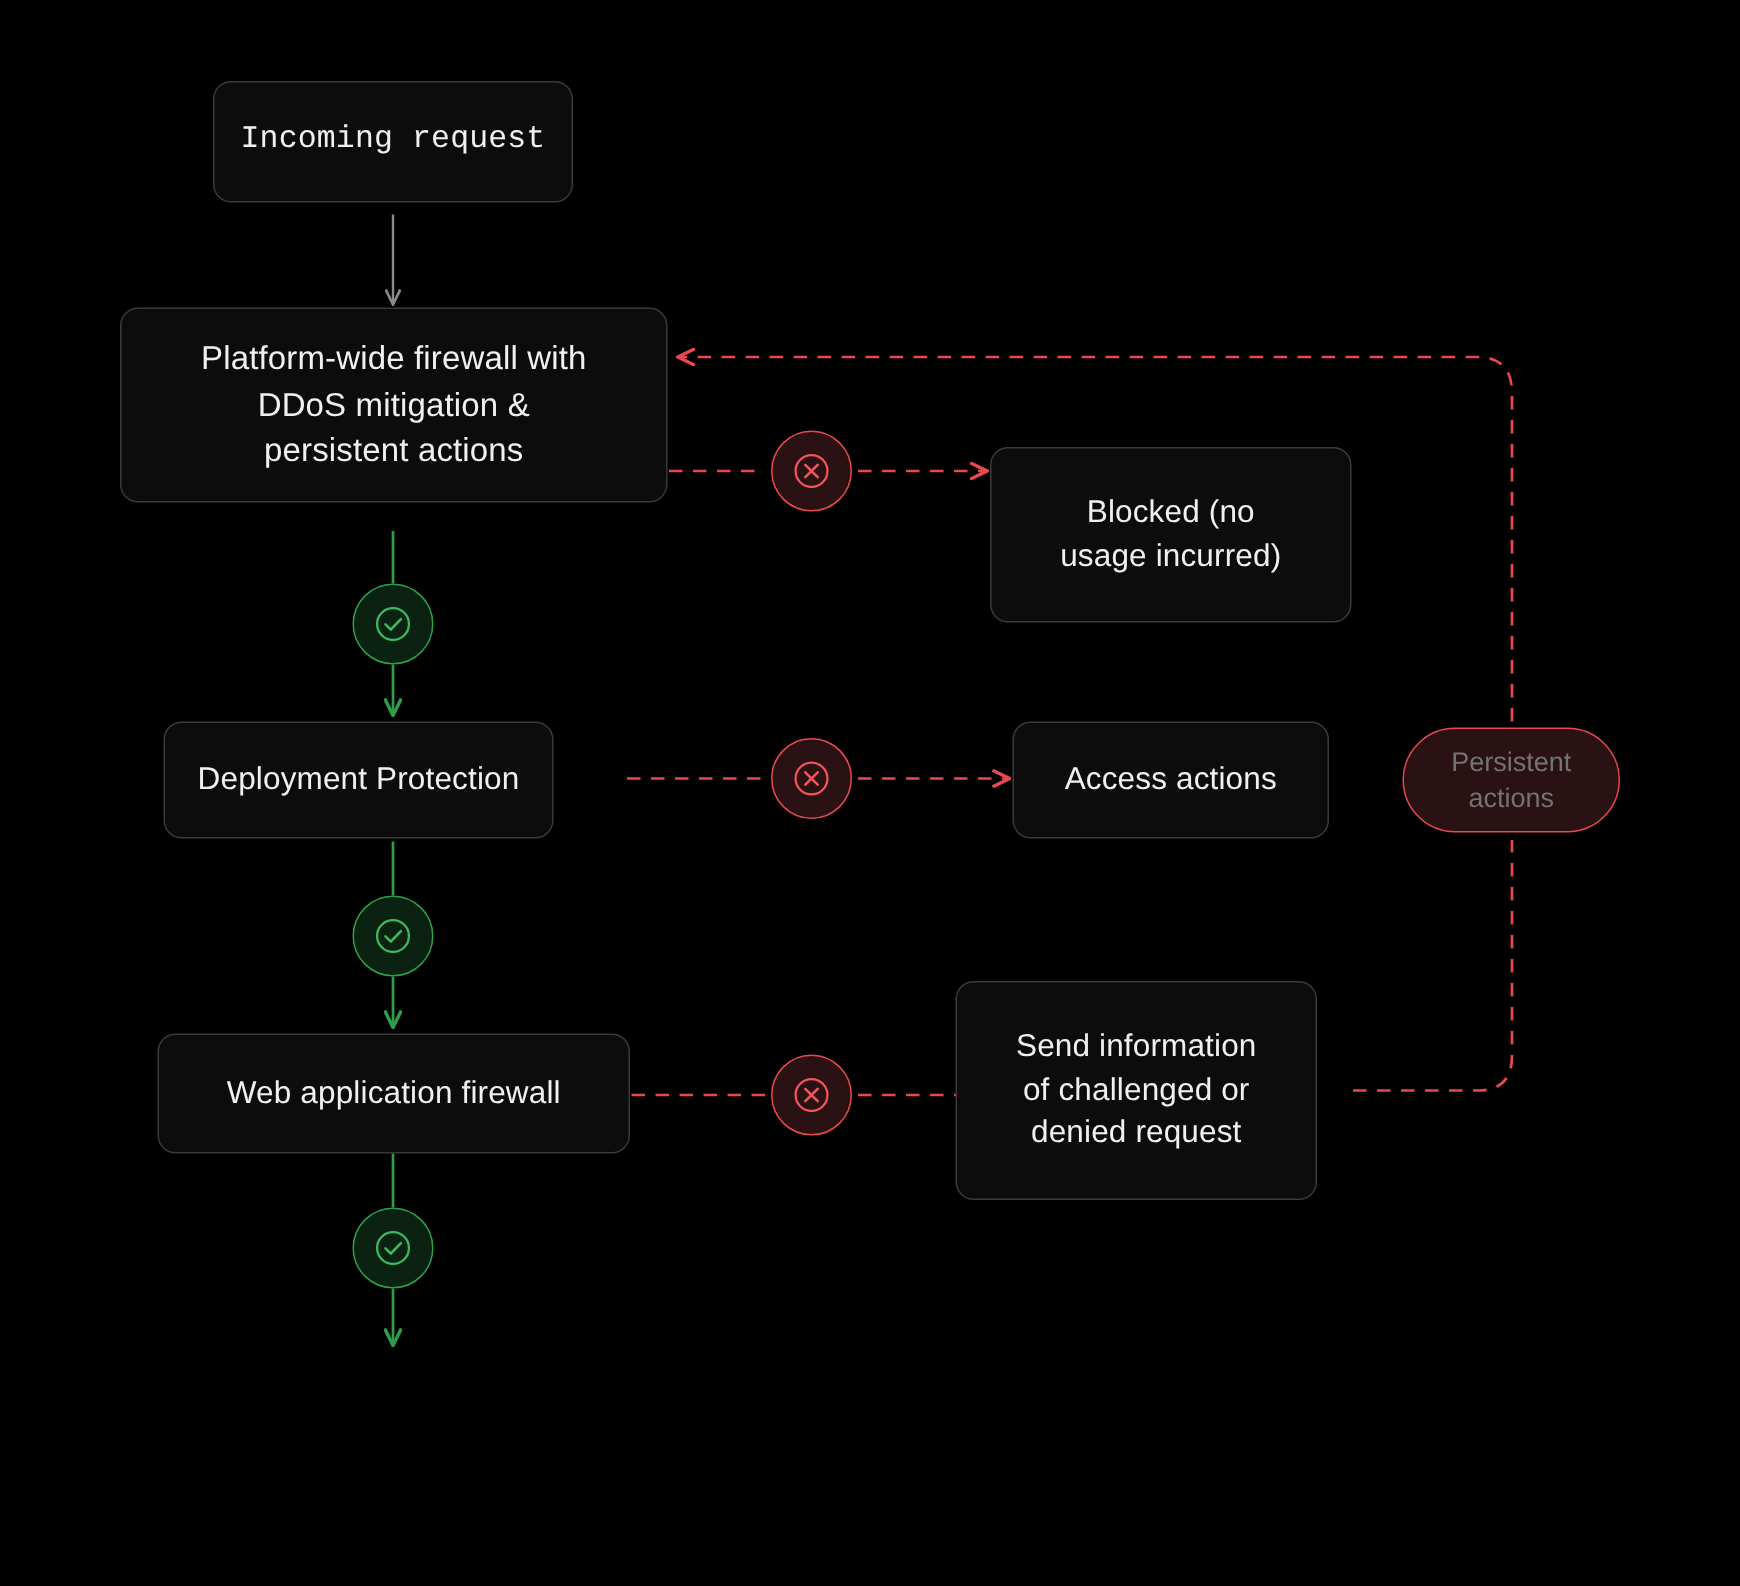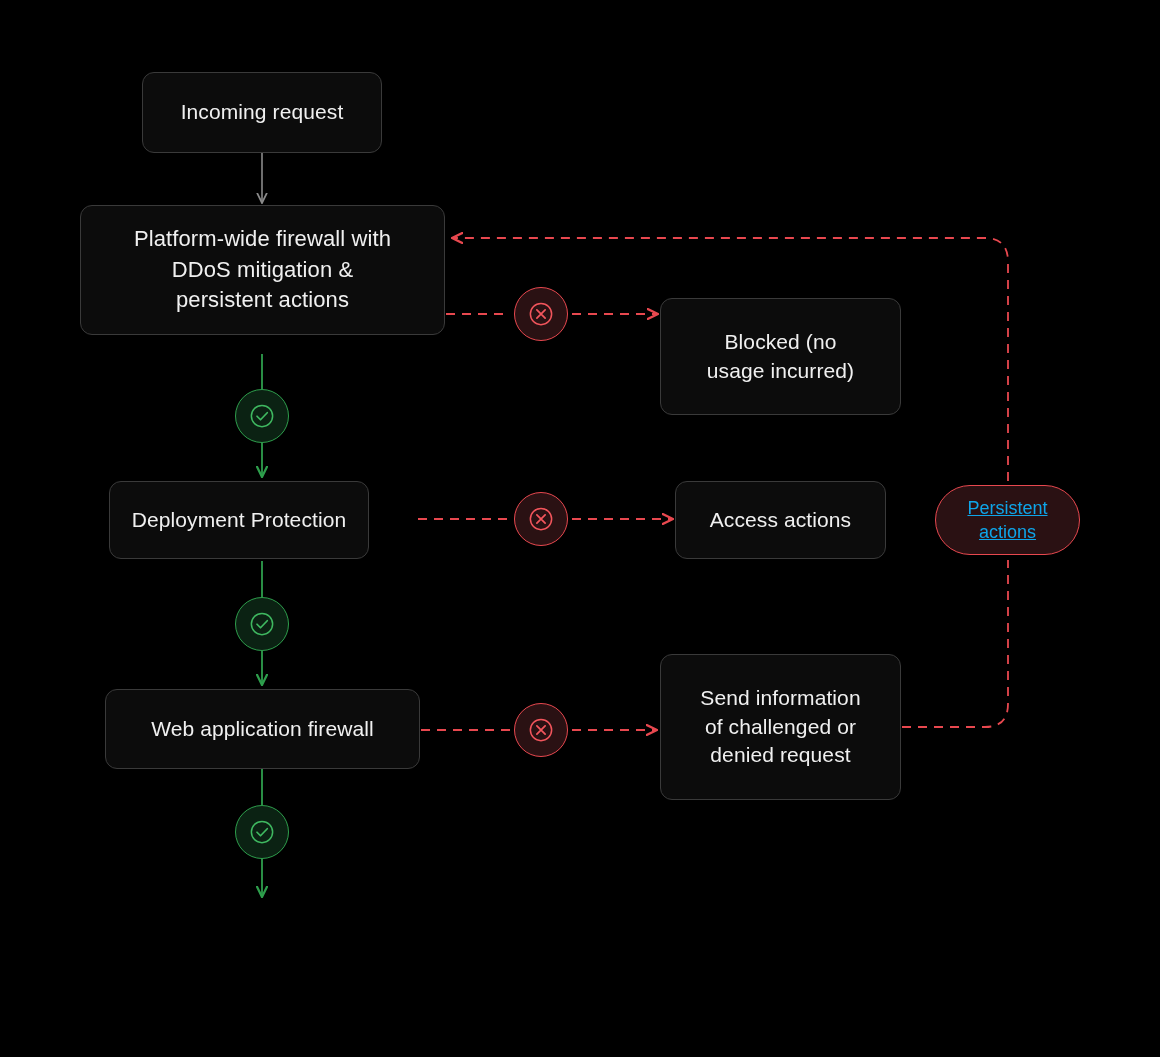--- a/index.html
+++ b/index.html
@@ -48,26 +48,25 @@
   .pill {
     position: absolute;
     box-sizing: border-box;
     background: #2a1113;
     border: 1.5px solid #e8484f;
     border-radius: 40px;
     display: flex;
     align-items: center;
     justify-content: center;
     text-align: center;
-    color: #0ea5e9;
+    color: #737373;
     font-size: 18px;
     line-height: 1.35;
     padding: 6px 12px;
     white-space: pre-line;
-    text-decoration: underline;
   }
   .badge {
     position: absolute;
     width: 54px;
     height: 54px;
     border-radius: 50%;
     box-sizing: border-box;
     display: flex;
     align-items: center;
     justify-content: center;
@@ -133,21 +132,21 @@
       <line x1="262" y1="769" x2="262" y2="805" stroke="#2e9e4c" stroke-width="1.8"></line>
       <line x1="262" y1="859" x2="262" y2="897" stroke="#2e9e4c" stroke-width="1.8" marker-end="url(#arrow-green)"></line>
     </g>
 
     <g>
       <path d="M 902 727 L 985 727 Q 1008 727 1008 704 L 1008 560" fill="none" stroke="#e8484f" stroke-width="1.8" stroke-dasharray="9 7"></path>
       <path d="M 1008 481 L 1008 262 Q 1008 238 985 238 L 452 238" fill="none" stroke="#e8484f" stroke-width="1.8" stroke-dasharray="9 7" marker-end="url(#arrow-red)"></path>
     </g>
   </svg>
 
-  <div class="node" style="left:142px; top:72px; width:240px; height:81px;">
+  <div class="node" style="left:142px; top:54px; width:240px; height:81px;font-family:Liberation Mono, monospace;">
     <span class="node-label">Incoming request</span>
   </div>
 
   <div class="node" style="left:80px; top:205px; width:365px; height:130px; font-size:22px;">
     <span class="node-label">Platform-wide firewall with
 DDoS mitigation &amp;
 persistent actions</span>
   </div>
 
   <div class="node" style="left:660px; top:270px; width:241px; height:117px;margin-top:28px;">
@@ -160,21 +159,21 @@
   </div>
 
   <div class="node" style="left:675px; top:481px; width:211px; height:78px;">
     <span class="node-label">Access actions</span>
   </div>
 
   <div class="node" style="left:105px; top:689px; width:315px; height:80px;">
     <span class="node-label">Web application firewall</span>
   </div>
 
-  <div class="node" style="left:660px; top:654px; width:241px; height:146px;">
+  <div class="node" style="left:637px; top:654px; width:241px; height:146px;">
     <span class="node-label">Send information
 of challenged or
 denied request</span>
   </div>
 
 
   <div class="pill" style="left:935px; top:485px; width:145px; height:70px;">
     <span class="node-label">Persistent
 actions</span>
   </div>

